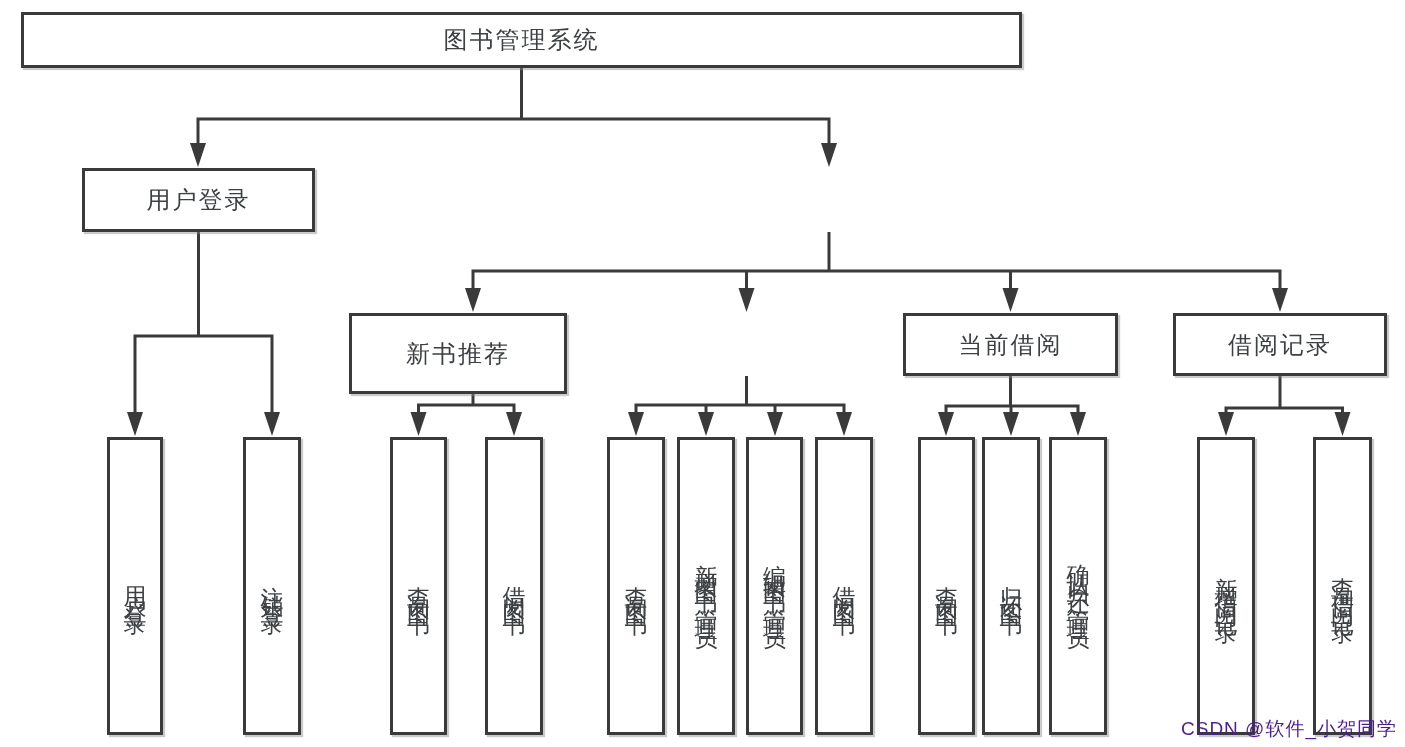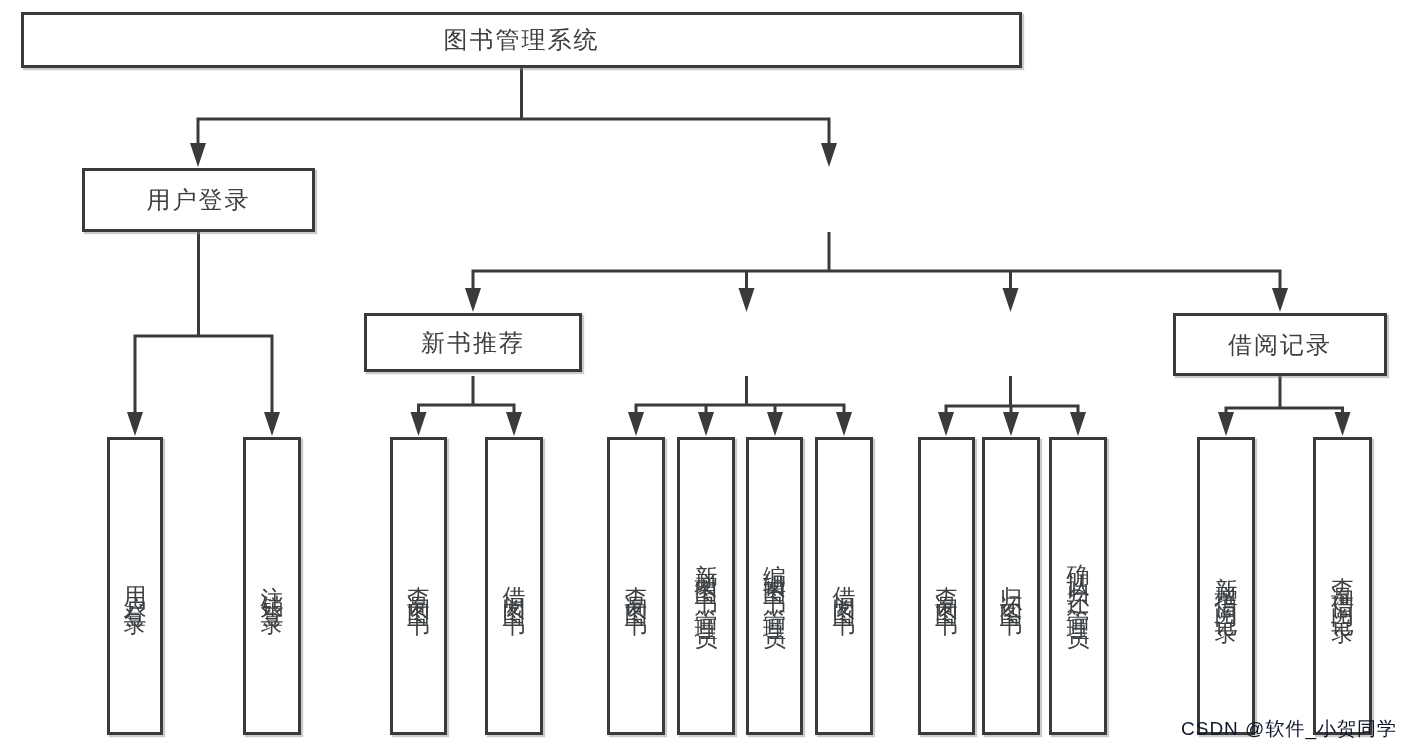--- a/index.html
+++ b/index.html
@@ -40,21 +40,21 @@
     letter-spacing: 9px;
     line-height: 1;
     white-space: nowrap;
   }
   .watermark {
     position: absolute;
     left: 1181px;
     top: 716px;
     font-size: 19px;
     letter-spacing: 1px;
-    color: #0f172a;
+    color: #4c1d95;
     white-space: nowrap;
   }
 </style>
 </head>
 <body>
 
 <div class="stage">
 
   <svg class="connectors" viewBox="0 0 1405 747" xmlns="http://www.w3.org/2000/svg">
     <g stroke="#3a3a3a" stroke-width="3" fill="none">
@@ -109,22 +109,25 @@
   </svg>
 
   <div class="node h" style="left:21px;top:12px;width:1001px;height:56px">
     <span>图书管理系统</span>
   </div>
 
   <div class="node h" style="left:82px;top:168px;width:233px;height:64px">
     <span>用户登录</span>
   </div>
 
-  <div class="node h" style="left:364px;top:313px;width:218px;height:59px">
+  <div class="node h" style="left:349px;top:313px;width:218px;height:81px">
     <span>新书推荐</span>
+  </div>
+  <div class="node h" style="left:903px;top:313px;width:215px;height:63px">
+    <span>当前借阅</span>
   </div>
   <div class="node h" style="left:1173px;top:313px;width:214px;height:63px">
     <span>借阅记录</span>
   </div>
 
   <div class="node v" style="left:107px;top:437px;width:56px;height:298px">
     <span>用户登录</span>
   </div>
   <div class="node v" style="left:243px;top:437px;width:58px;height:298px">
     <span>注销登录</span>

